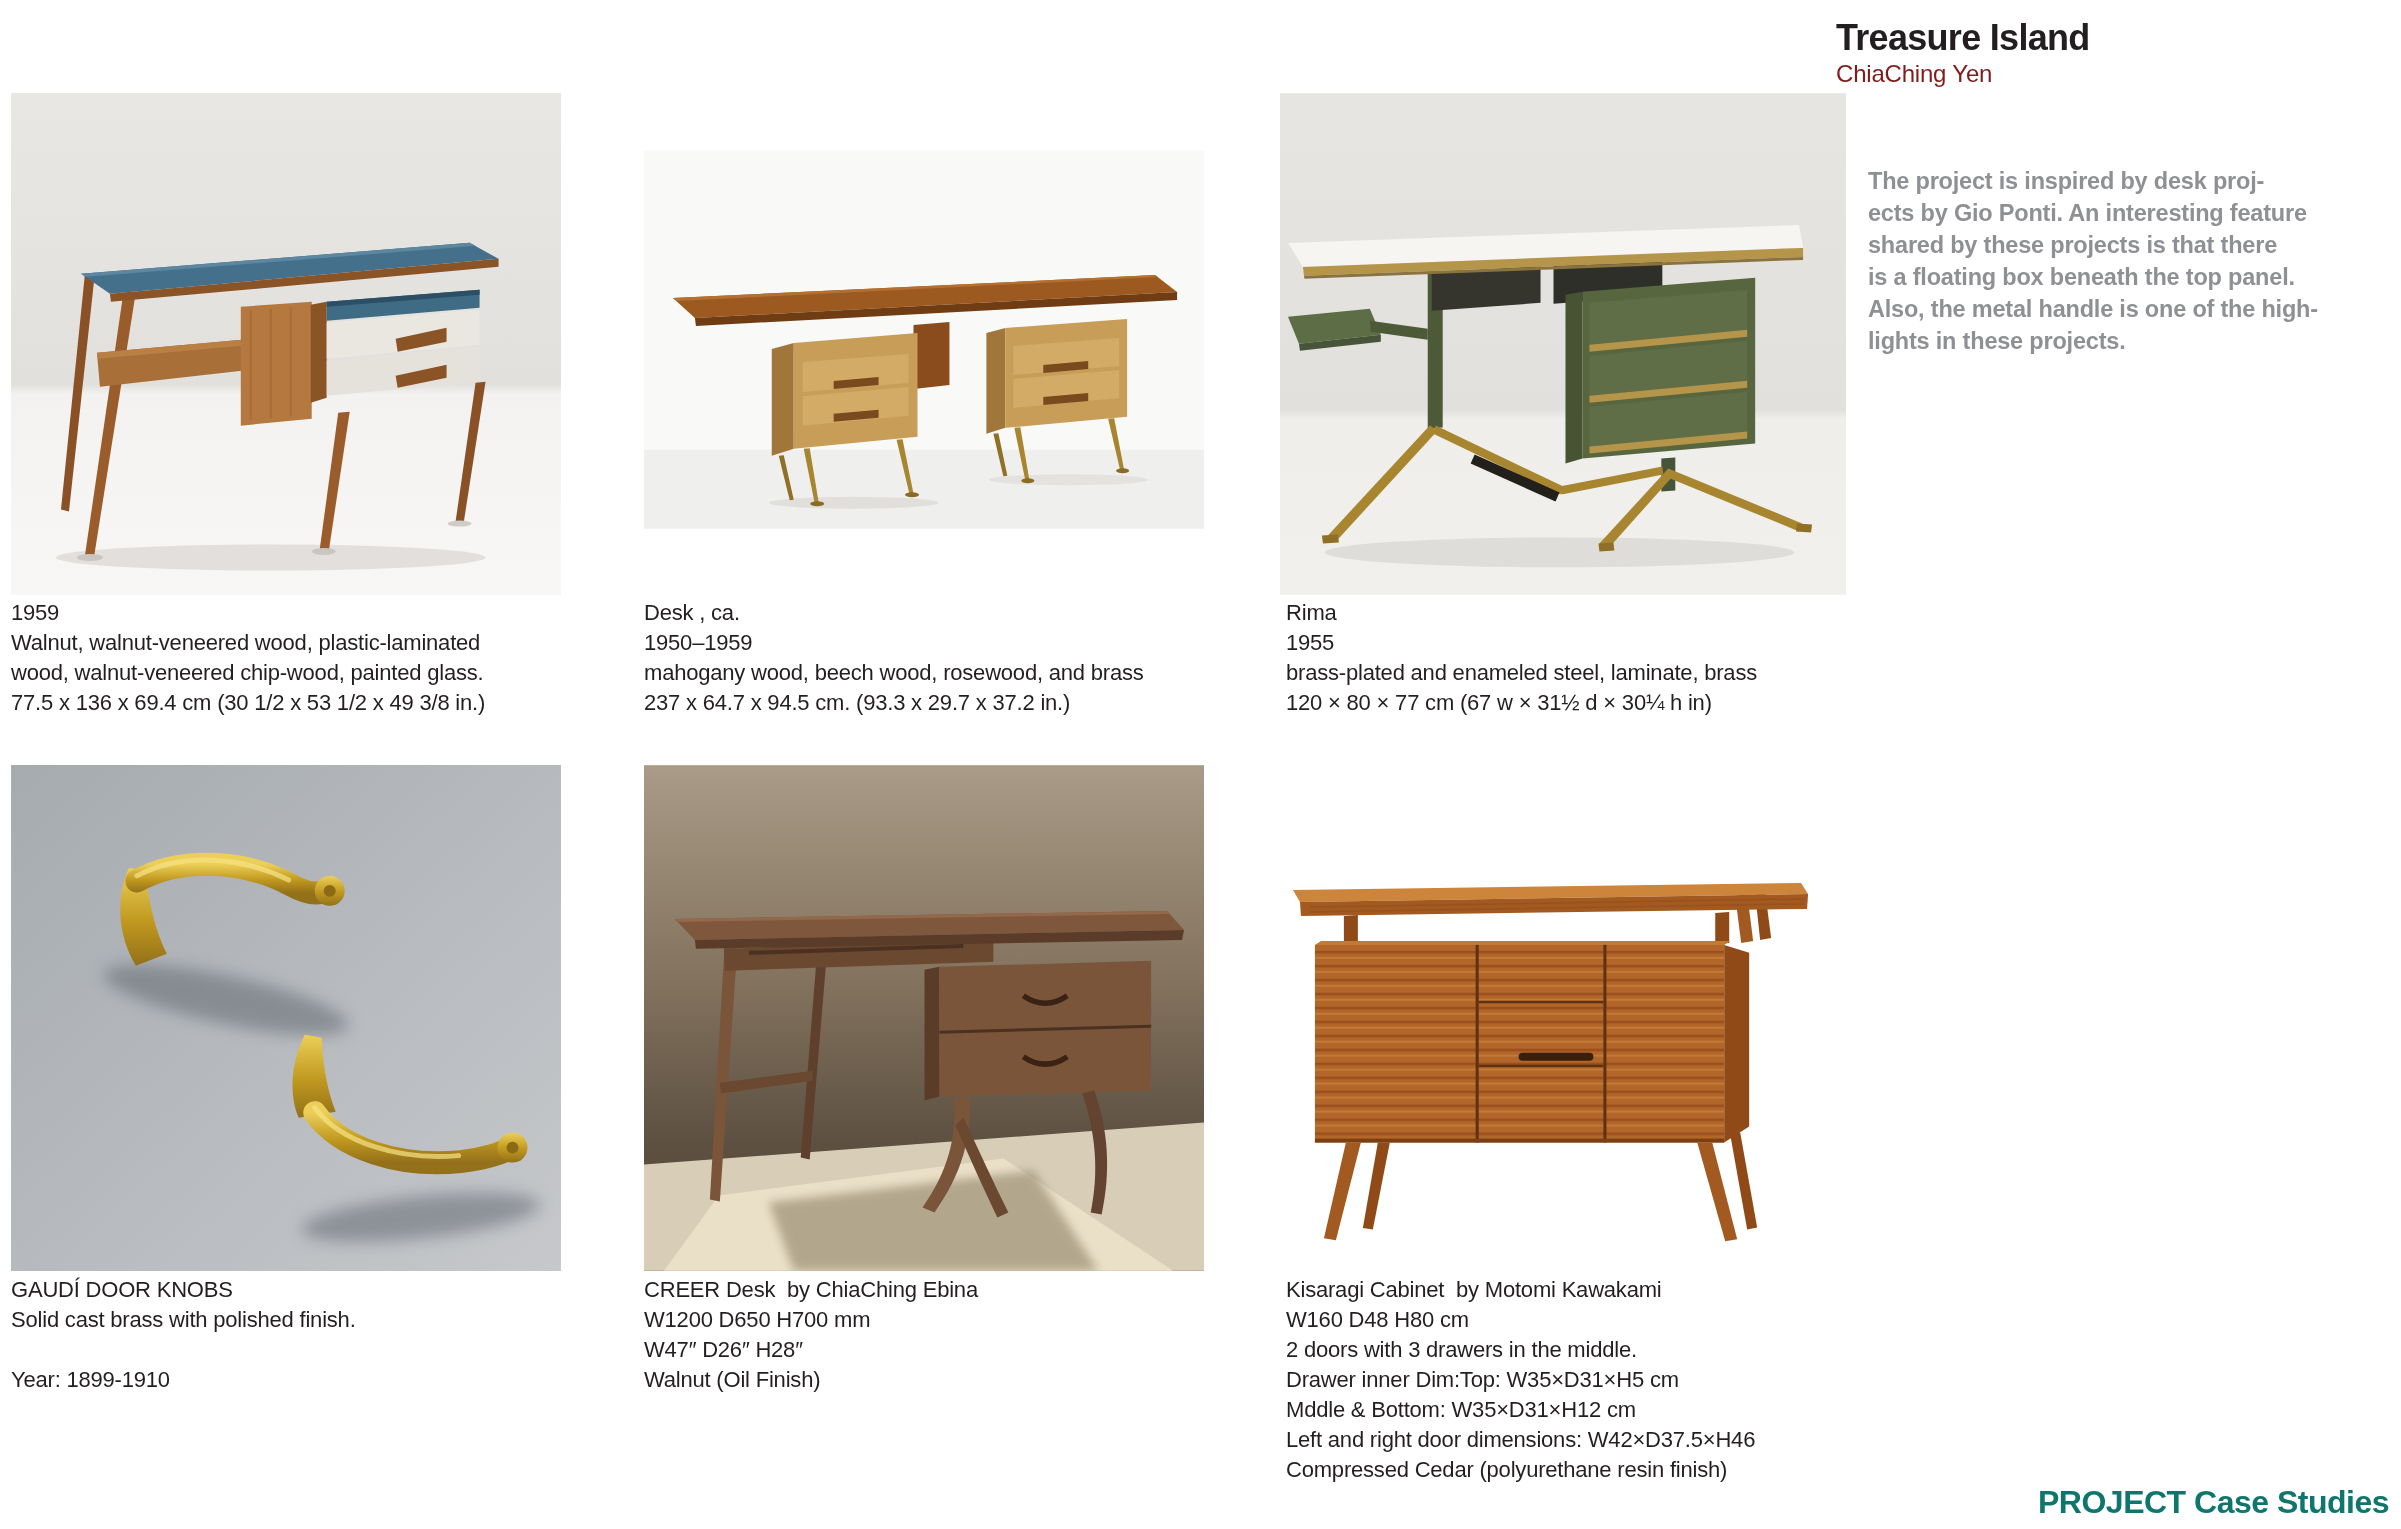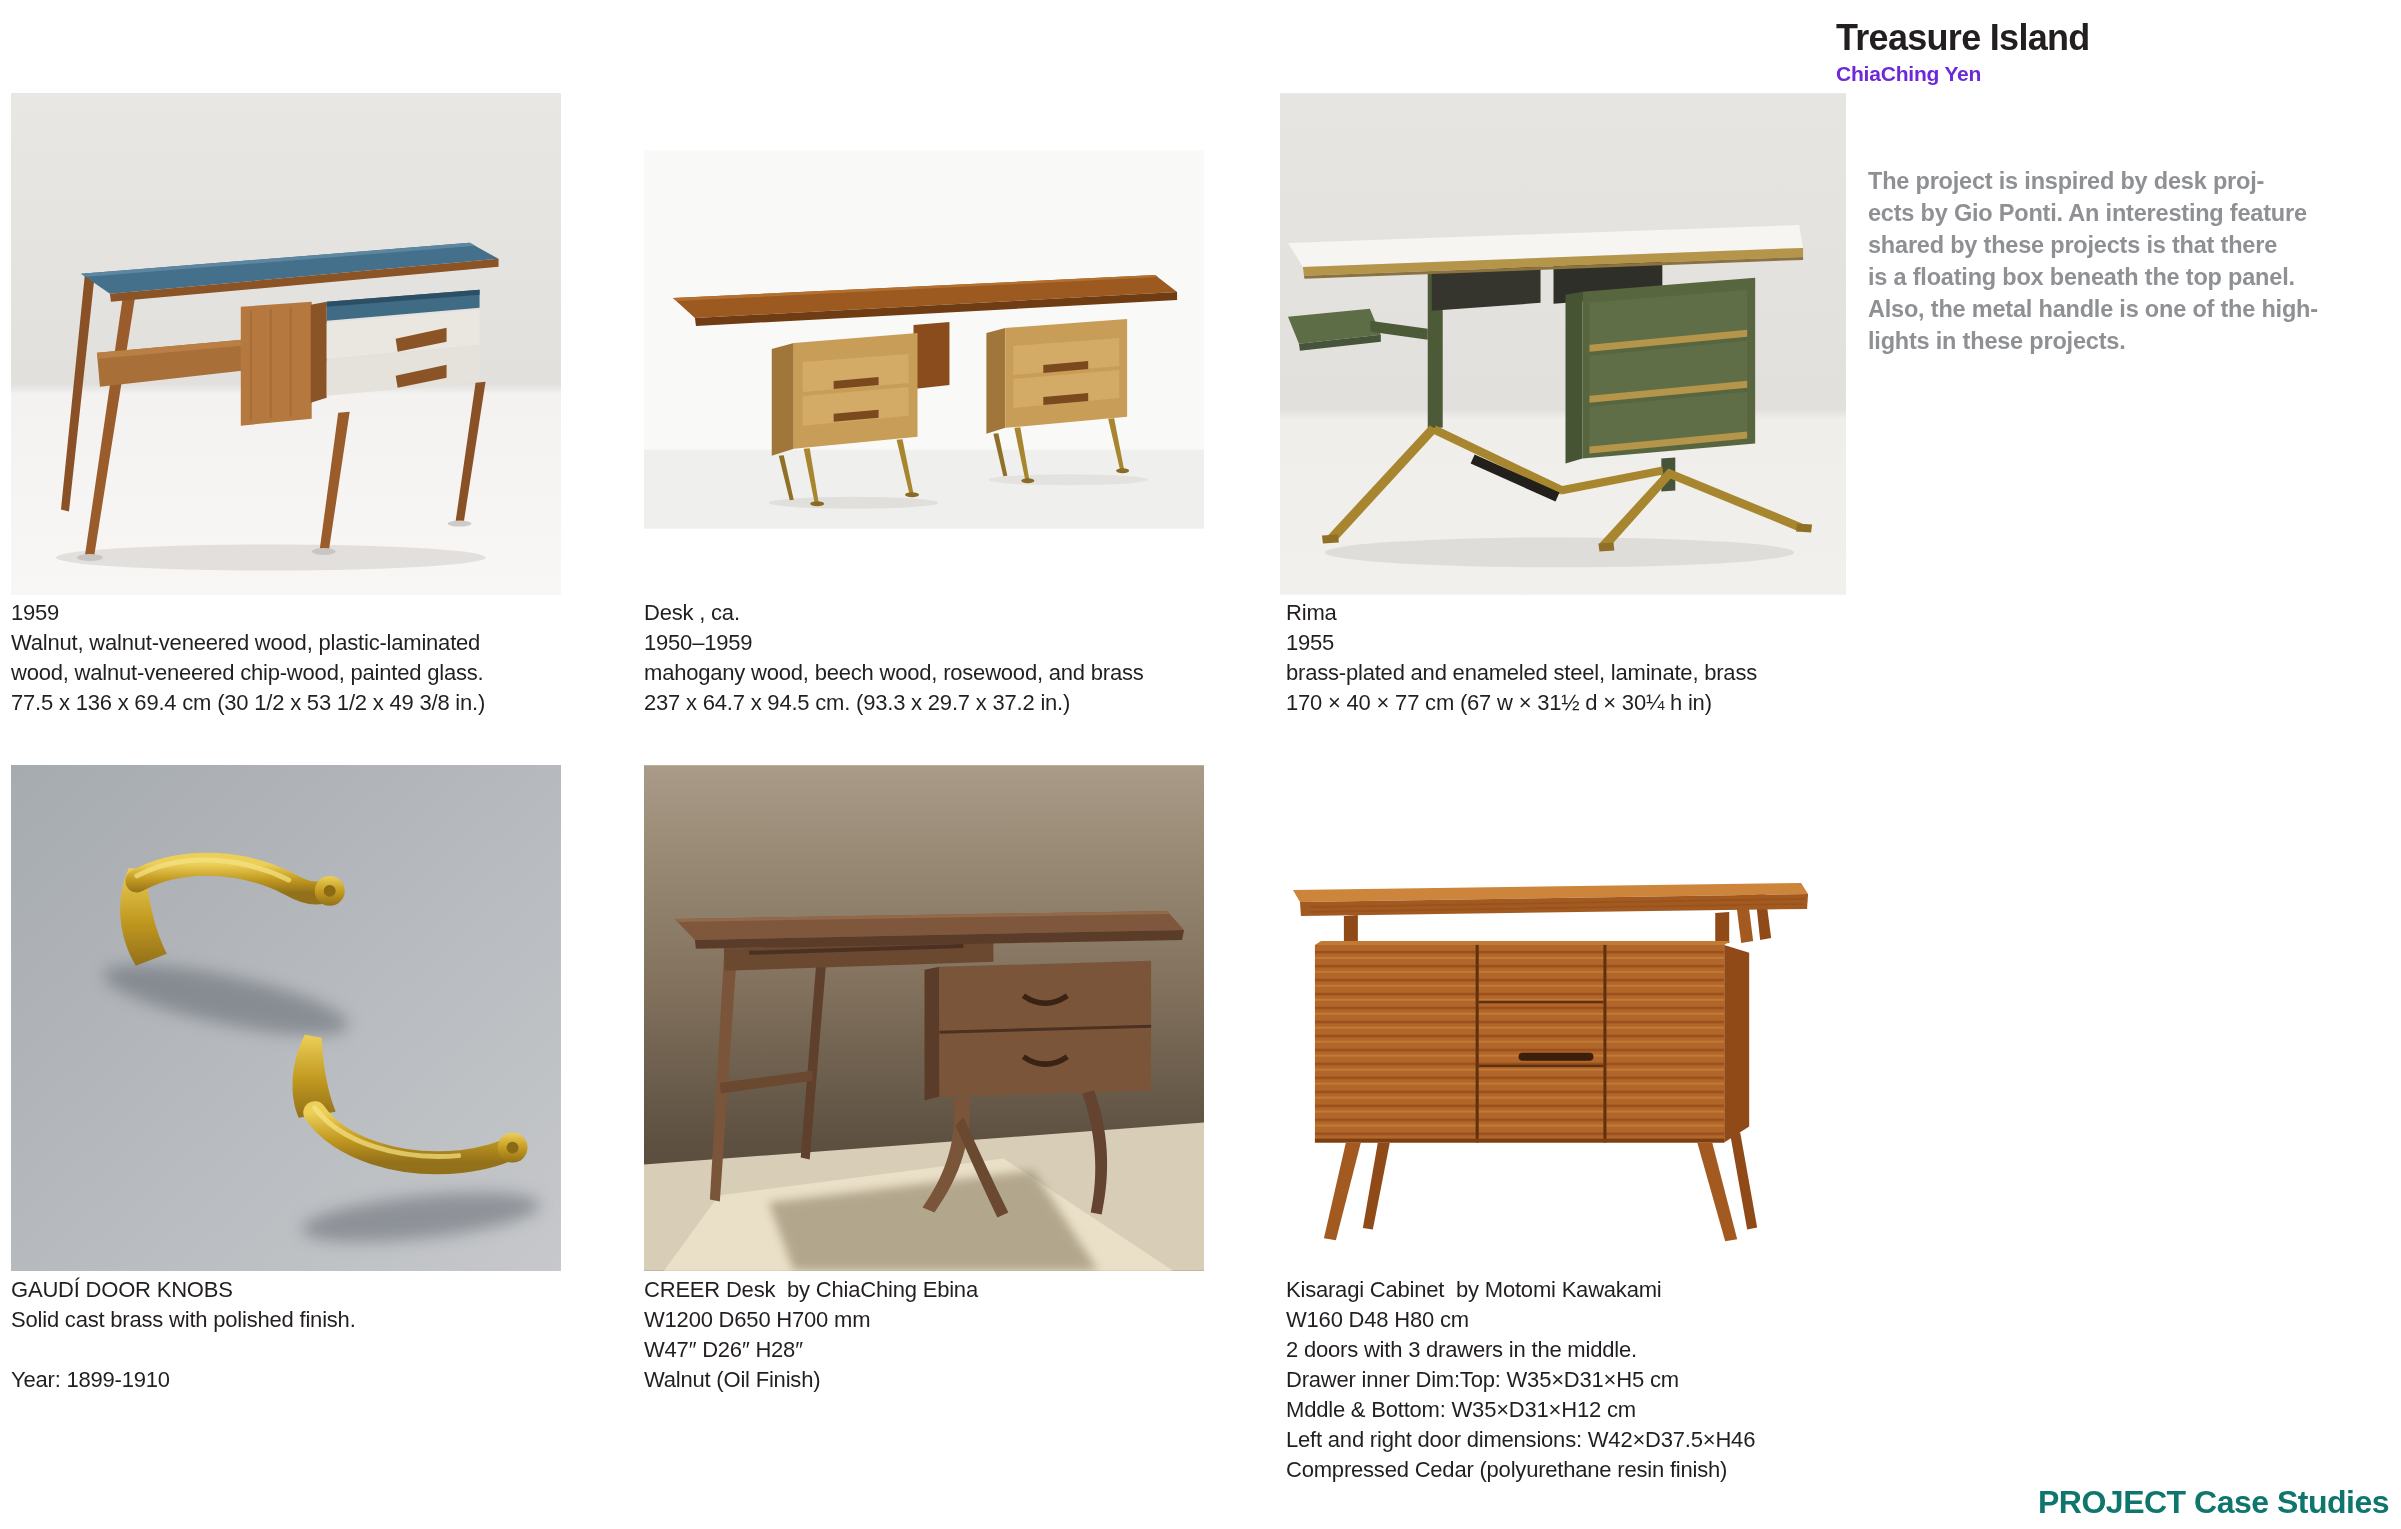--- a/index.html
+++ b/index.html
@@ -4,21 +4,21 @@
 <style>
   html,body{margin:0;padding:0;}
   body{
     width:2401px;height:1529px;background:#ffffff;position:relative;overflow:hidden;
     font-family:"Liberation Sans", sans-serif;color:#231f20;
   }
   .abs{position:absolute;}
   
   .masthead{left:1836px;top:18px;width:549px;}
   .title{font-size:36px;font-weight:bold;letter-spacing:-0.7px;line-height:40px;color:#231f20;}
-  .author{font-size:21px;font-weight:bold;letter-spacing:-0.2px;line-height:26px;margin-top:3px;color:#6d28d9;}
+  .author{font-size:24px;font-weight:normal;letter-spacing:-0.2px;line-height:26px;margin-top:3px;color:#7f1d1d;}
   
   .intro{
     left:1850px;top:165px;width:539px;
     font-size:23.5px;line-height:32px;font-weight:bold;letter-spacing:-0.2px;
     color:#8e9094;white-space:pre;margin-left:18px;
   }
   
   .photo{display:block;}
   .photo svg{display:block;width:100%;height:100%;}
   .ph1{left:11px;top:93px;width:550px;height:502px;}
@@ -280,21 +280,21 @@
 Walnut, walnut-veneered wood, plastic-laminated
 wood, walnut-veneered chip-wood, painted glass.
 77.5 x 136 x 69.4 cm (30 1/2 x 53 1/2 x 49 3/8 in.)</div>
 <div class="abs caption cap2">Desk , ca.
 1950–1959
 mahogany wood, beech wood, rosewood, and brass
 237 x 64.7 x 94.5 cm. (93.3 x 29.7 x 37.2 in.)</div>
 <div class="abs caption cap3">Rima
 1955
 brass-plated and enameled steel, laminate, brass
-170 × 40 × 77 cm (67 w × 31½ d × 30¼ h in)</div>
+120 × 80 × 77 cm (67 w × 31½ d × 30¼ h in)</div>
 <div class="abs caption cap4">GAUDÍ DOOR KNOBS
 Solid cast brass with polished finish.
 
 Year: 1899-1910</div>
 <div class="abs caption cap5">CREER Desk  by ChiaChing Ebina
 W1200 D650 H700 mm
 W47″ D26″ H28″
 Walnut (Oil Finish)</div>
 <div class="abs caption cap6">Kisaragi Cabinet  by Motomi Kawakami
 W160 D48 H80 cm

